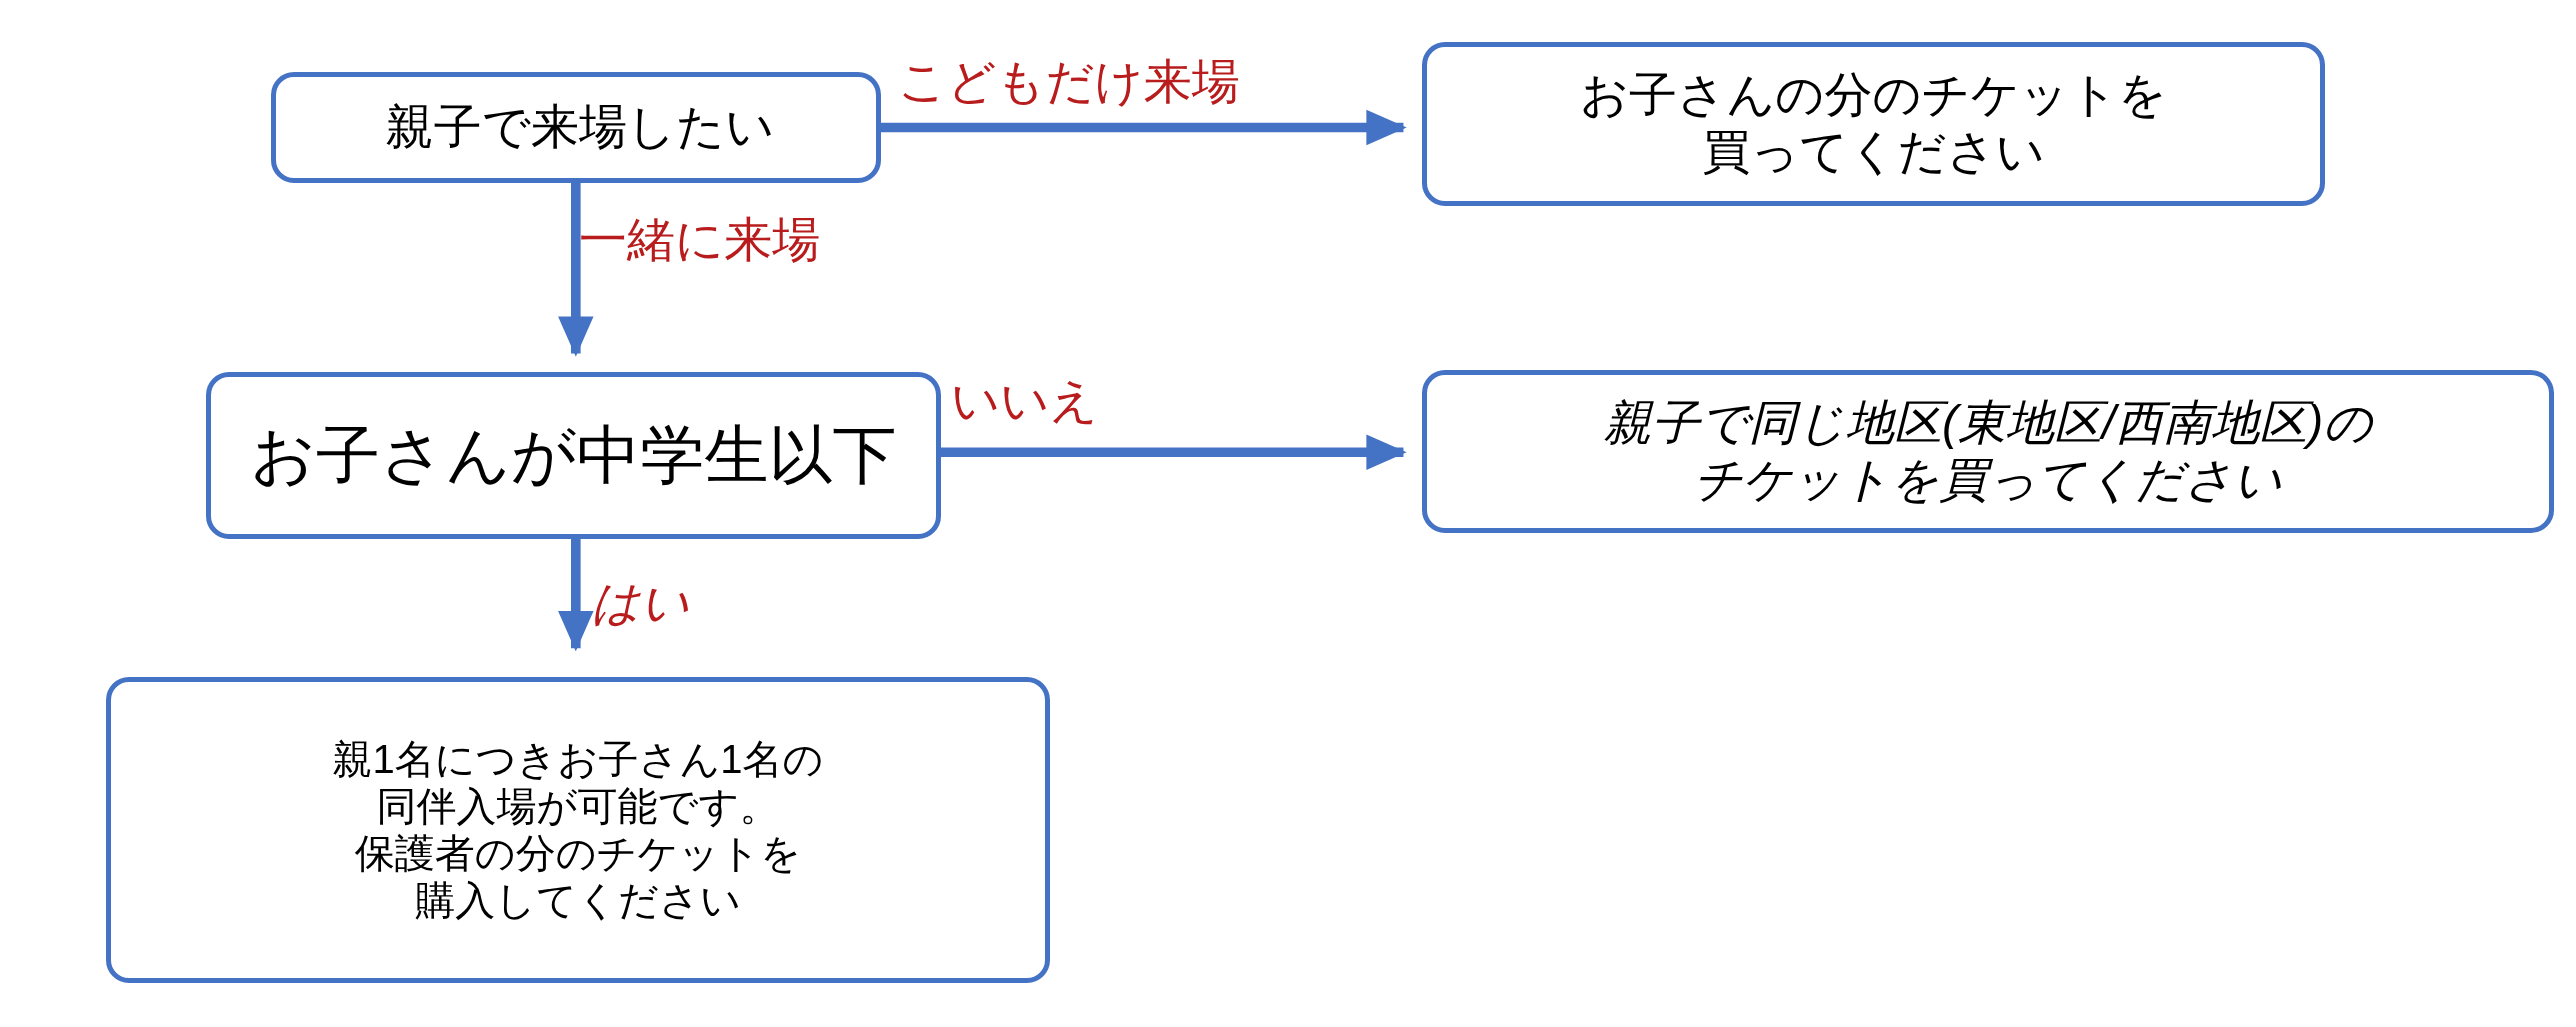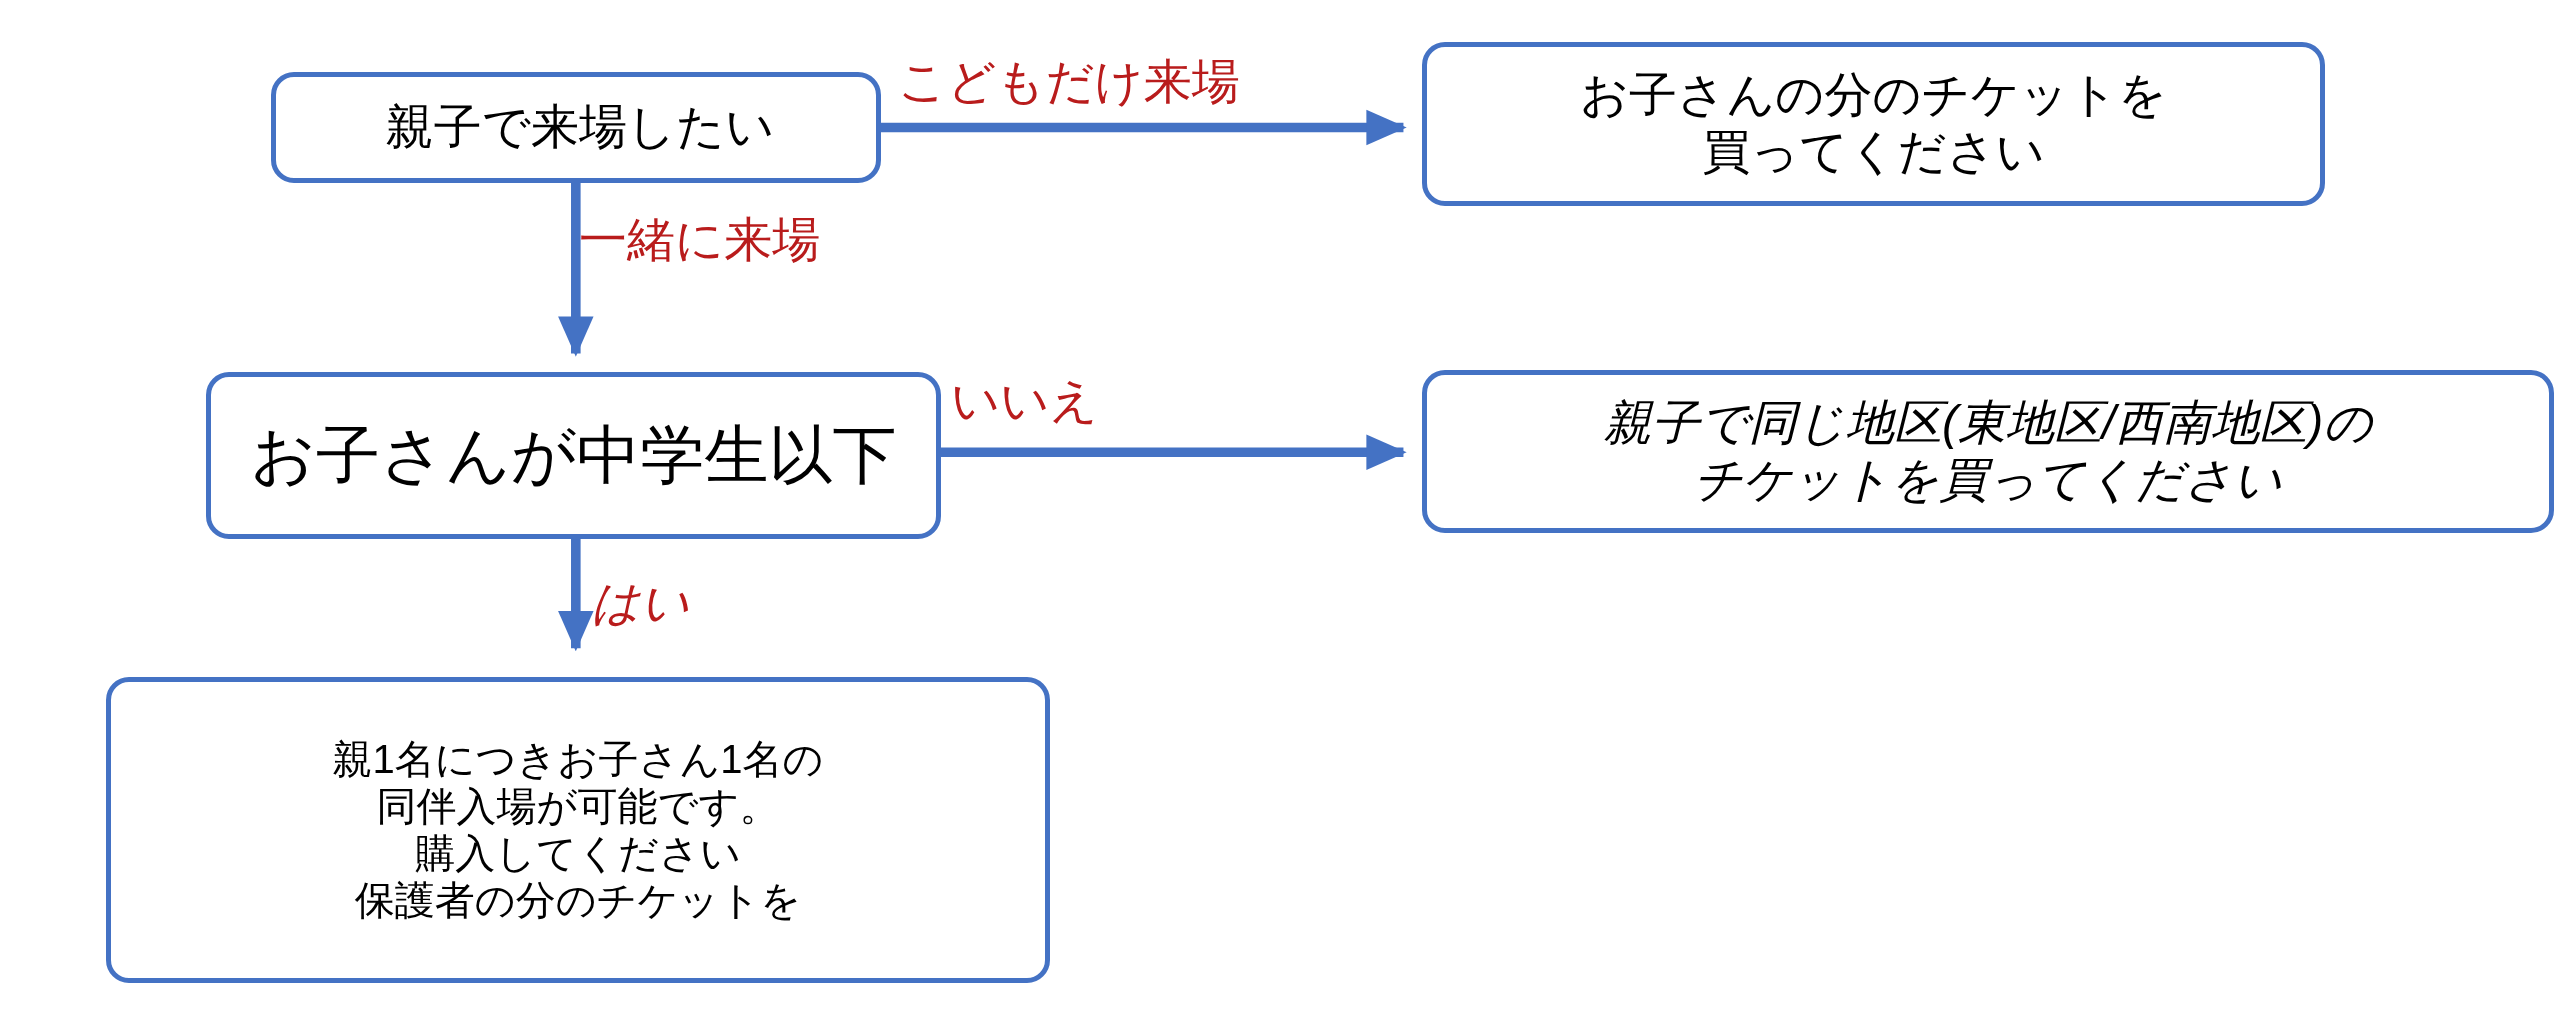--- a/index.html
+++ b/index.html
@@ -107,22 +107,22 @@
   </div>
 
   <div class="node" id="node-same-area">
     <span class="line">親子で同じ地区(東地区/西南地区)の</span>
     <span class="line">チケットを買ってください</span>
   </div>
 
   <div class="node" id="node-guardian">
     <span class="line">親1名につきお子さん1名の</span>
     <span class="line">同伴入場が可能です。</span>
+    <span class="line">保護者の分のチケットを</span>
     <span class="line">購入してください</span>
-    <span class="line">保護者の分のチケットを</span>
   </div>
 
   <div class="edge-label" id="label-kodomo">こどもだけ来場</div>
 
   <div class="edge-label" id="label-issho">一緒に来場</div>
 
   <div class="edge-label" id="label-iie">いいえ</div>
 
   <div class="edge-label" id="label-hai">はい</div>
 

